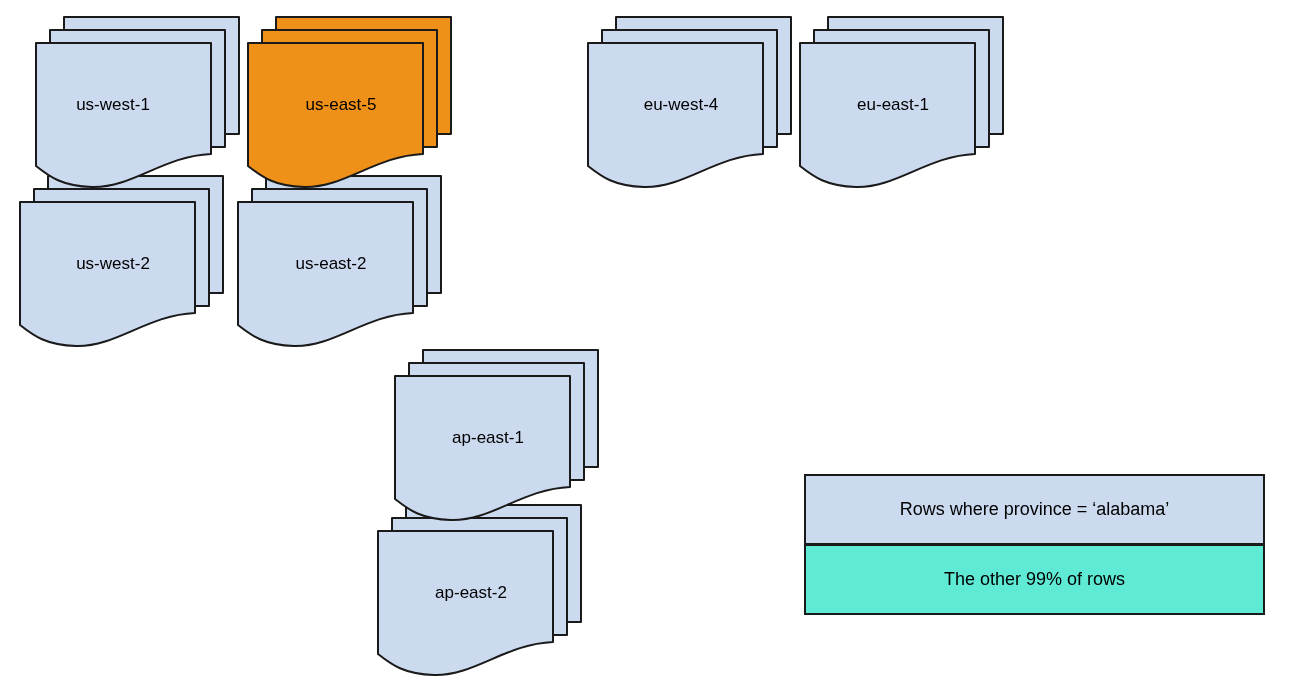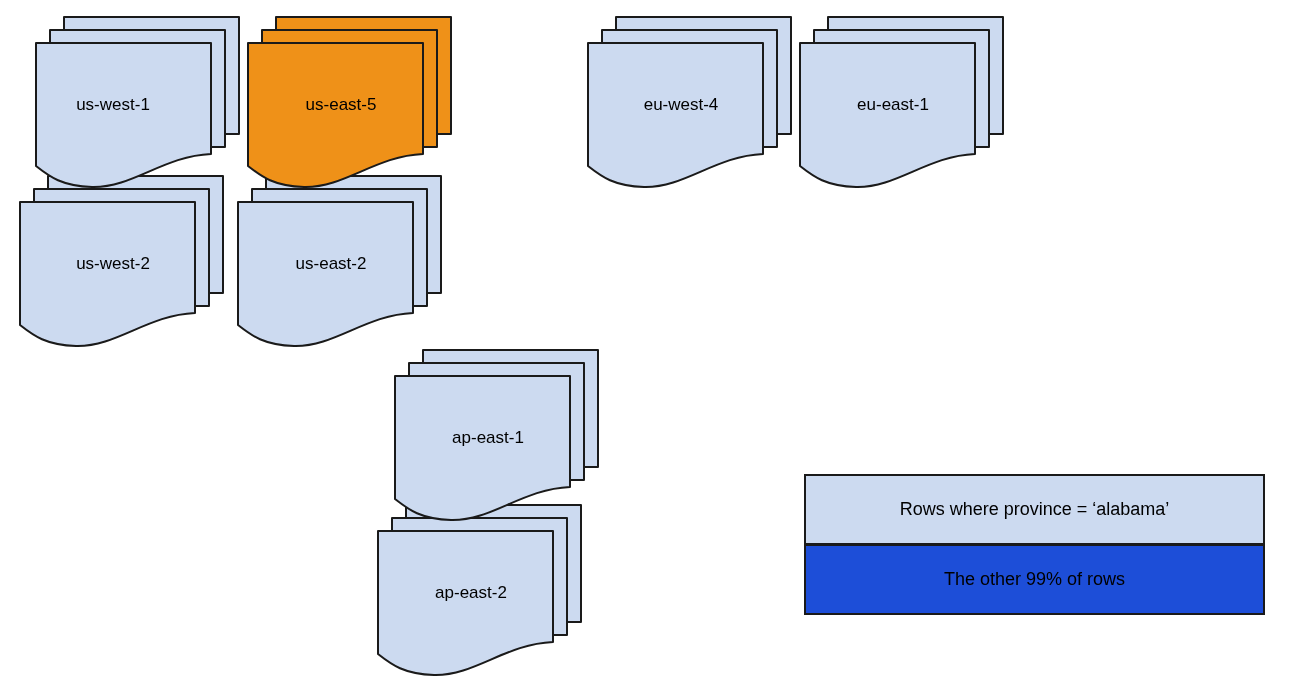--- a/index.html
+++ b/index.html
@@ -134,18 +134,18 @@
         <path d="M14 13 H189 V130 H14 Z" fill="#ccdaf0" stroke="#1a1a1a" stroke-width="2" stroke-linejoin="round"></path>
         <path d="M0 26 H175 V137 C127 139 97 171 56 170 C26 169 14 160 0 149 Z" fill="#ccdaf0" stroke="#1a1a1a" stroke-width="2" stroke-linejoin="round"></path>
       </svg>
       <div class="stack-label">us-west-1</div>
     </div>
 
   <div class="legend">
     <div class="legend-row top" style="background: rgb(204, 218, 240);">
       <span>Rows where province = ‘alabama’</span>
     </div>
-    <div class="legend-row bottom" style="background: #1d4ed8;">
+    <div class="legend-row bottom" style="background: #5eead4;">
       <span>The other 99% of rows</span>
     </div>
   </div>
 
 </div>
 
 </body></html>

